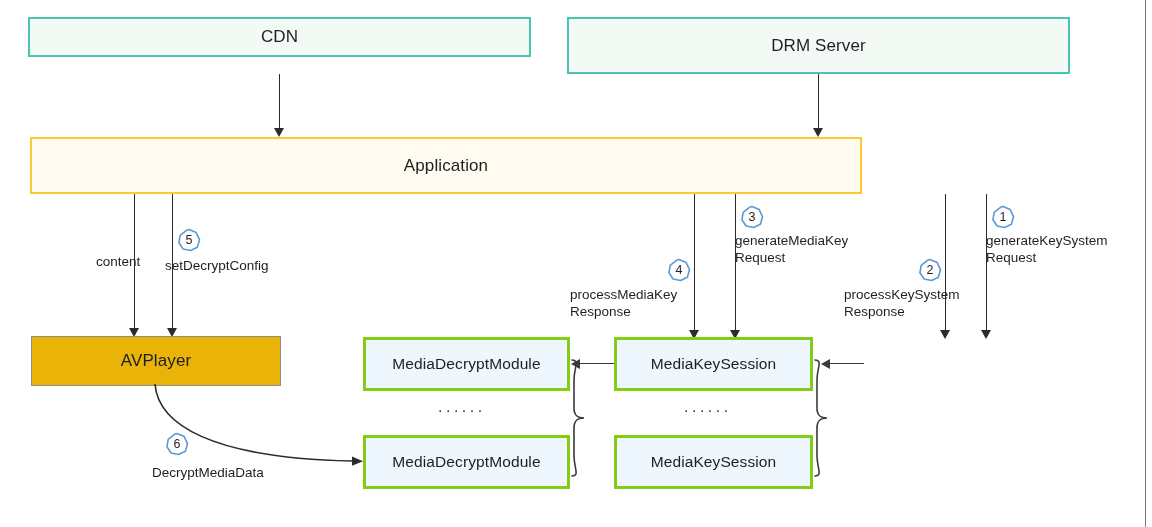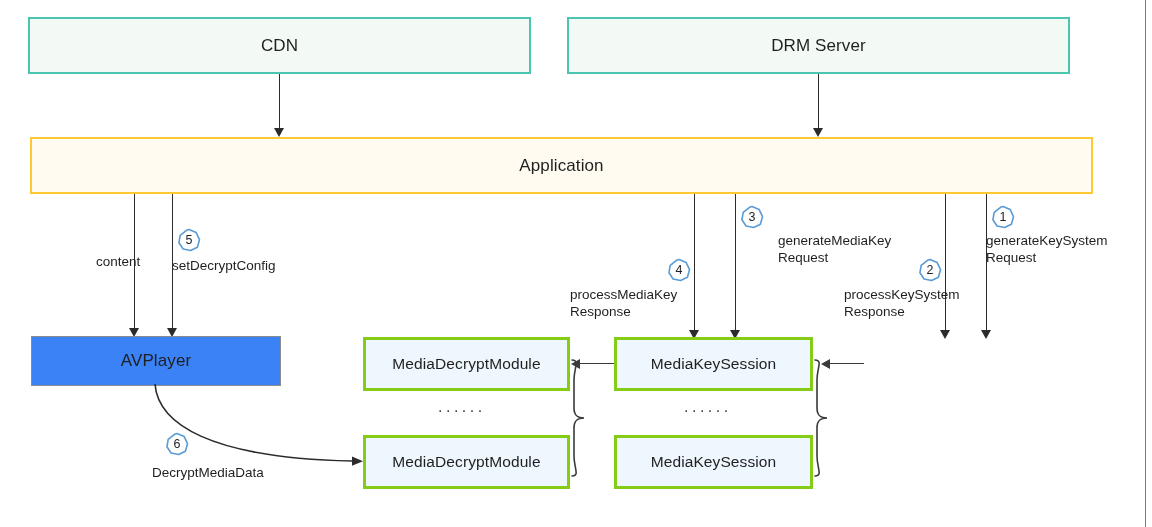--- a/index.html
+++ b/index.html
@@ -30,21 +30,21 @@
   }
   .box-cdn, .box-drm {
     background: #f3faf5;
     border: 2px solid #4cc5b0;
   }
   .box-app {
     background: #fffbf0;
     border: 2px solid #ffc934;
   }
   .box-player {
-    background: #3b82f6;
+    background: #eab308;
     border: 1px solid #8c8c8c;
   }
   .box-blue {
     background: #eef6fe;
     border: 3px solid #84cc16;
     font-size: 15.5px;
   }
   .vline {
     position: absolute;
     width: 0;
@@ -108,35 +108,35 @@
     width: 1px;
     height: 527px;
     background: #7a7a7a;
   }
 </style>
 </head>
 <body>
 
 <div id="canvas">
 
-  <div class="box box-cdn" style="left:28px; top:17px; width:503px; height:57px;">
+  <div class="box box-cdn" style="left:28px; top:17px; width:503px; height:40px;">
     <span>CDN</span>
   </div>
 
   <div class="box box-drm" style="left:567px; top:17px; width:503px; height:57px;">
     <span>DRM Server</span>
   </div>
 
   <div class="vline" style="left:279px; top:74px; height:55px;"></div>
   <div class="arrowhead-down" style="left:274px; top:128px;"></div>
 
   <div class="vline" style="left:818px; top:74px; height:55px;"></div>
   <div class="arrowhead-down" style="left:813px; top:128px;"></div>
 
-  <div class="box box-app" style="left:30px; top:137px; width:1063px; height:57px;">
+  <div class="box box-app" style="left:30px; top:137px; width:832px; height:57px;">
     <span>Application</span>
   </div>
 
   <div class="vline" style="left:134px; top:194px; height:140px;"></div>
   <div class="arrowhead-down" style="left:129px; top:328px;"></div>
 
   <div class="vline" style="left:172px; top:194px; height:140px;"></div>
   <div class="arrowhead-down" style="left:167px; top:328px;"></div>
 
   <div class="vline" style="left:694px; top:194px; height:142px;"></div>
@@ -152,38 +152,38 @@
   <div class="arrowhead-down" style="left:981px; top:330px;"></div>
 
   <div class="lbl" style="left:56px; top:254px;margin-left:40px;">content</div>
 
   <div class="badge" style="left:177px; top:228px;">
     <svg width="24" height="24" viewBox="0 0 24 24" aria-hidden="true">
       <polygon points="12,1.5 19.2,4.6 22.5,11.7 20.4,19.2 13.6,22.5 6.1,21 1.9,14.8 3.2,7.4 9.5,2.3" fill="#ffffff" stroke="#5b9bd5" stroke-width="1.6" stroke-linejoin="round"></polygon>
     </svg>
     <span>5</span>
   </div>
-  <div class="lbl" style="left:172px; top:258px;">setDecryptConfig</div>
+  <div class="lbl" style="left:165px; top:258px;">setDecryptConfig</div>
 
   <div class="badge" style="left:667px; top:258px;">
     <svg width="24" height="24" viewBox="0 0 24 24" aria-hidden="true">
       <polygon points="12,1.5 19.2,4.6 22.5,11.7 20.4,19.2 13.6,22.5 6.1,21 1.9,14.8 3.2,7.4 9.5,2.3" fill="#ffffff" stroke="#5b9bd5" stroke-width="1.6" stroke-linejoin="round"></polygon>
     </svg>
     <span>4</span>
   </div>
   <div class="lbl" style="left:570px; top:287px;">processMediaKey
 Response</div>
 
   <div class="badge" style="left:740px; top:205px;">
     <svg width="24" height="24" viewBox="0 0 24 24" aria-hidden="true">
       <polygon points="12,1.5 19.2,4.6 22.5,11.7 20.4,19.2 13.6,22.5 6.1,21 1.9,14.8 3.2,7.4 9.5,2.3" fill="#ffffff" stroke="#5b9bd5" stroke-width="1.6" stroke-linejoin="round"></polygon>
     </svg>
     <span>3</span>
   </div>
-  <div class="lbl" style="left:754px; top:233px;padding-left:24px;">generateMediaKey
+  <div class="lbl" style="left:735px; top:233px;">generateMediaKey
 Request</div>
 
   <div class="badge" style="left:918px; top:258px;">
     <svg width="24" height="24" viewBox="0 0 24 24" aria-hidden="true">
       <polygon points="12,1.5 19.2,4.6 22.5,11.7 20.4,19.2 13.6,22.5 6.1,21 1.9,14.8 3.2,7.4 9.5,2.3" fill="#ffffff" stroke="#5b9bd5" stroke-width="1.6" stroke-linejoin="round"></polygon>
     </svg>
     <span>2</span>
   </div>
   <div class="lbl" style="left:844px; top:287px;">processKeySystem
 Response</div>

